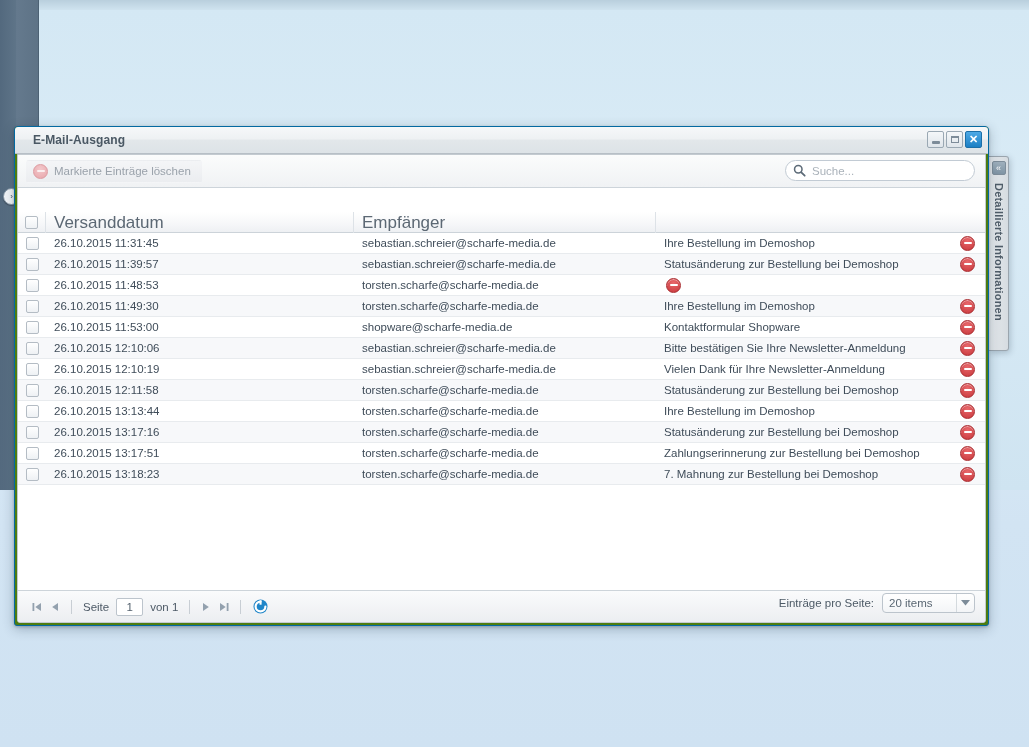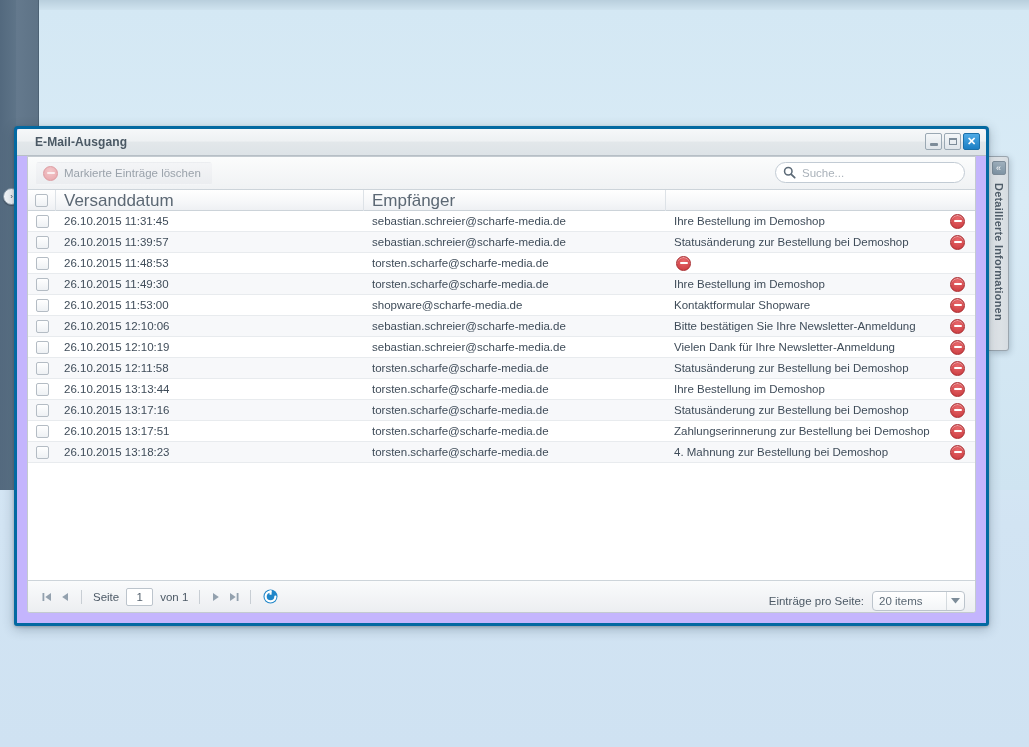--- a/index.html
+++ b/index.html
@@ -63,22 +63,22 @@
     background: linear-gradient(to bottom, #d4e8f4 0%, #d9ebf6 40%, #cfe4f1 100%);
   }
 
   
   #mail-window {
     position: absolute;
     left: 14px;
     top: 126px;
     width: 975px;
     height: 500px;
-    background: #c4b5fd;
-    border: 3px solid #0369a1;
+    background: #4d7c0f;
+    border: 1px solid #0369a1;
     border-radius: 4px 4px 3px 3px;
     box-shadow: 0 3px 12px rgba(30,50,70,0.30), 0 1px 3px rgba(0,0,0,0.2);
     box-sizing: border-box;
     display: flex;
     flex-direction: column;
     justify-content: space-between;
   }
 
   
   #window-titlebar {
@@ -137,29 +137,30 @@
     color: #fff;
     font-size: 11px;
     font-weight: bold;
     line-height: 1;
     font-family: "Liberation Sans", sans-serif;
   }
 
   
   #window-body {
     flex: 1 1 auto;
-    margin: 10px;
+    margin: 2px;
     margin-top: 0;
     background: #fff;
     border: 1px solid #c3cad0;
     border-radius: 0 0 3px 3px;
     display: flex;
     flex-direction: column;
     overflow: hidden;
     box-sizing: border-box;
+    gap: 24px;
   }
 
   
   #grid-toolbar {
     flex: 0 0 33px;
     height: 33px;
     background: linear-gradient(to bottom, #fbfcfc, #f0f2f4);
     border-bottom: 1px solid #cdd4da;
     display: flex;
     align-items: center;
@@ -357,21 +358,21 @@
     margin: 0 3px;
   }
   #refresh-button {
     width: 17px; height: 17px;
     margin-left: 4px;
     cursor: pointer;
   }
   #perpage-group {
     position: absolute;
     right: 10px;
-    top: 10px;
+    top: 2px;
     display: flex;
     align-items: center;
     gap: 8px;
   }
   #perpage-label {
     font-size: 11.5px;
     color: #4d5a66;
   }
   #perpage-select {
     width: 93px;
@@ -645,21 +646,21 @@
                 <span class="bar"></span>
               </span>
             </div>
           </div>
           <div class="grid-row even">
             <div class="cell col-check">
               <span class="grid-check"></span>
             </div>
             <div class="cell col-date">26.10.2015 13:18:23</div>
             <div class="cell col-mail">torsten.scharfe@scharfe-media.de</div>
-            <div class="cell col-subject">4. Mahnung zur Bestellung bei Demoshop</div>
+            <div class="cell col-subject">7. Mahnung zur Bestellung bei Demoshop</div>
             <div class="cell col-action">
               <span class="minus-circle active">
                 <span class="bar"></span>
               </span>
             </div>
           </div>
         </div>
     </div>
 
     <div id="paging-bar">

